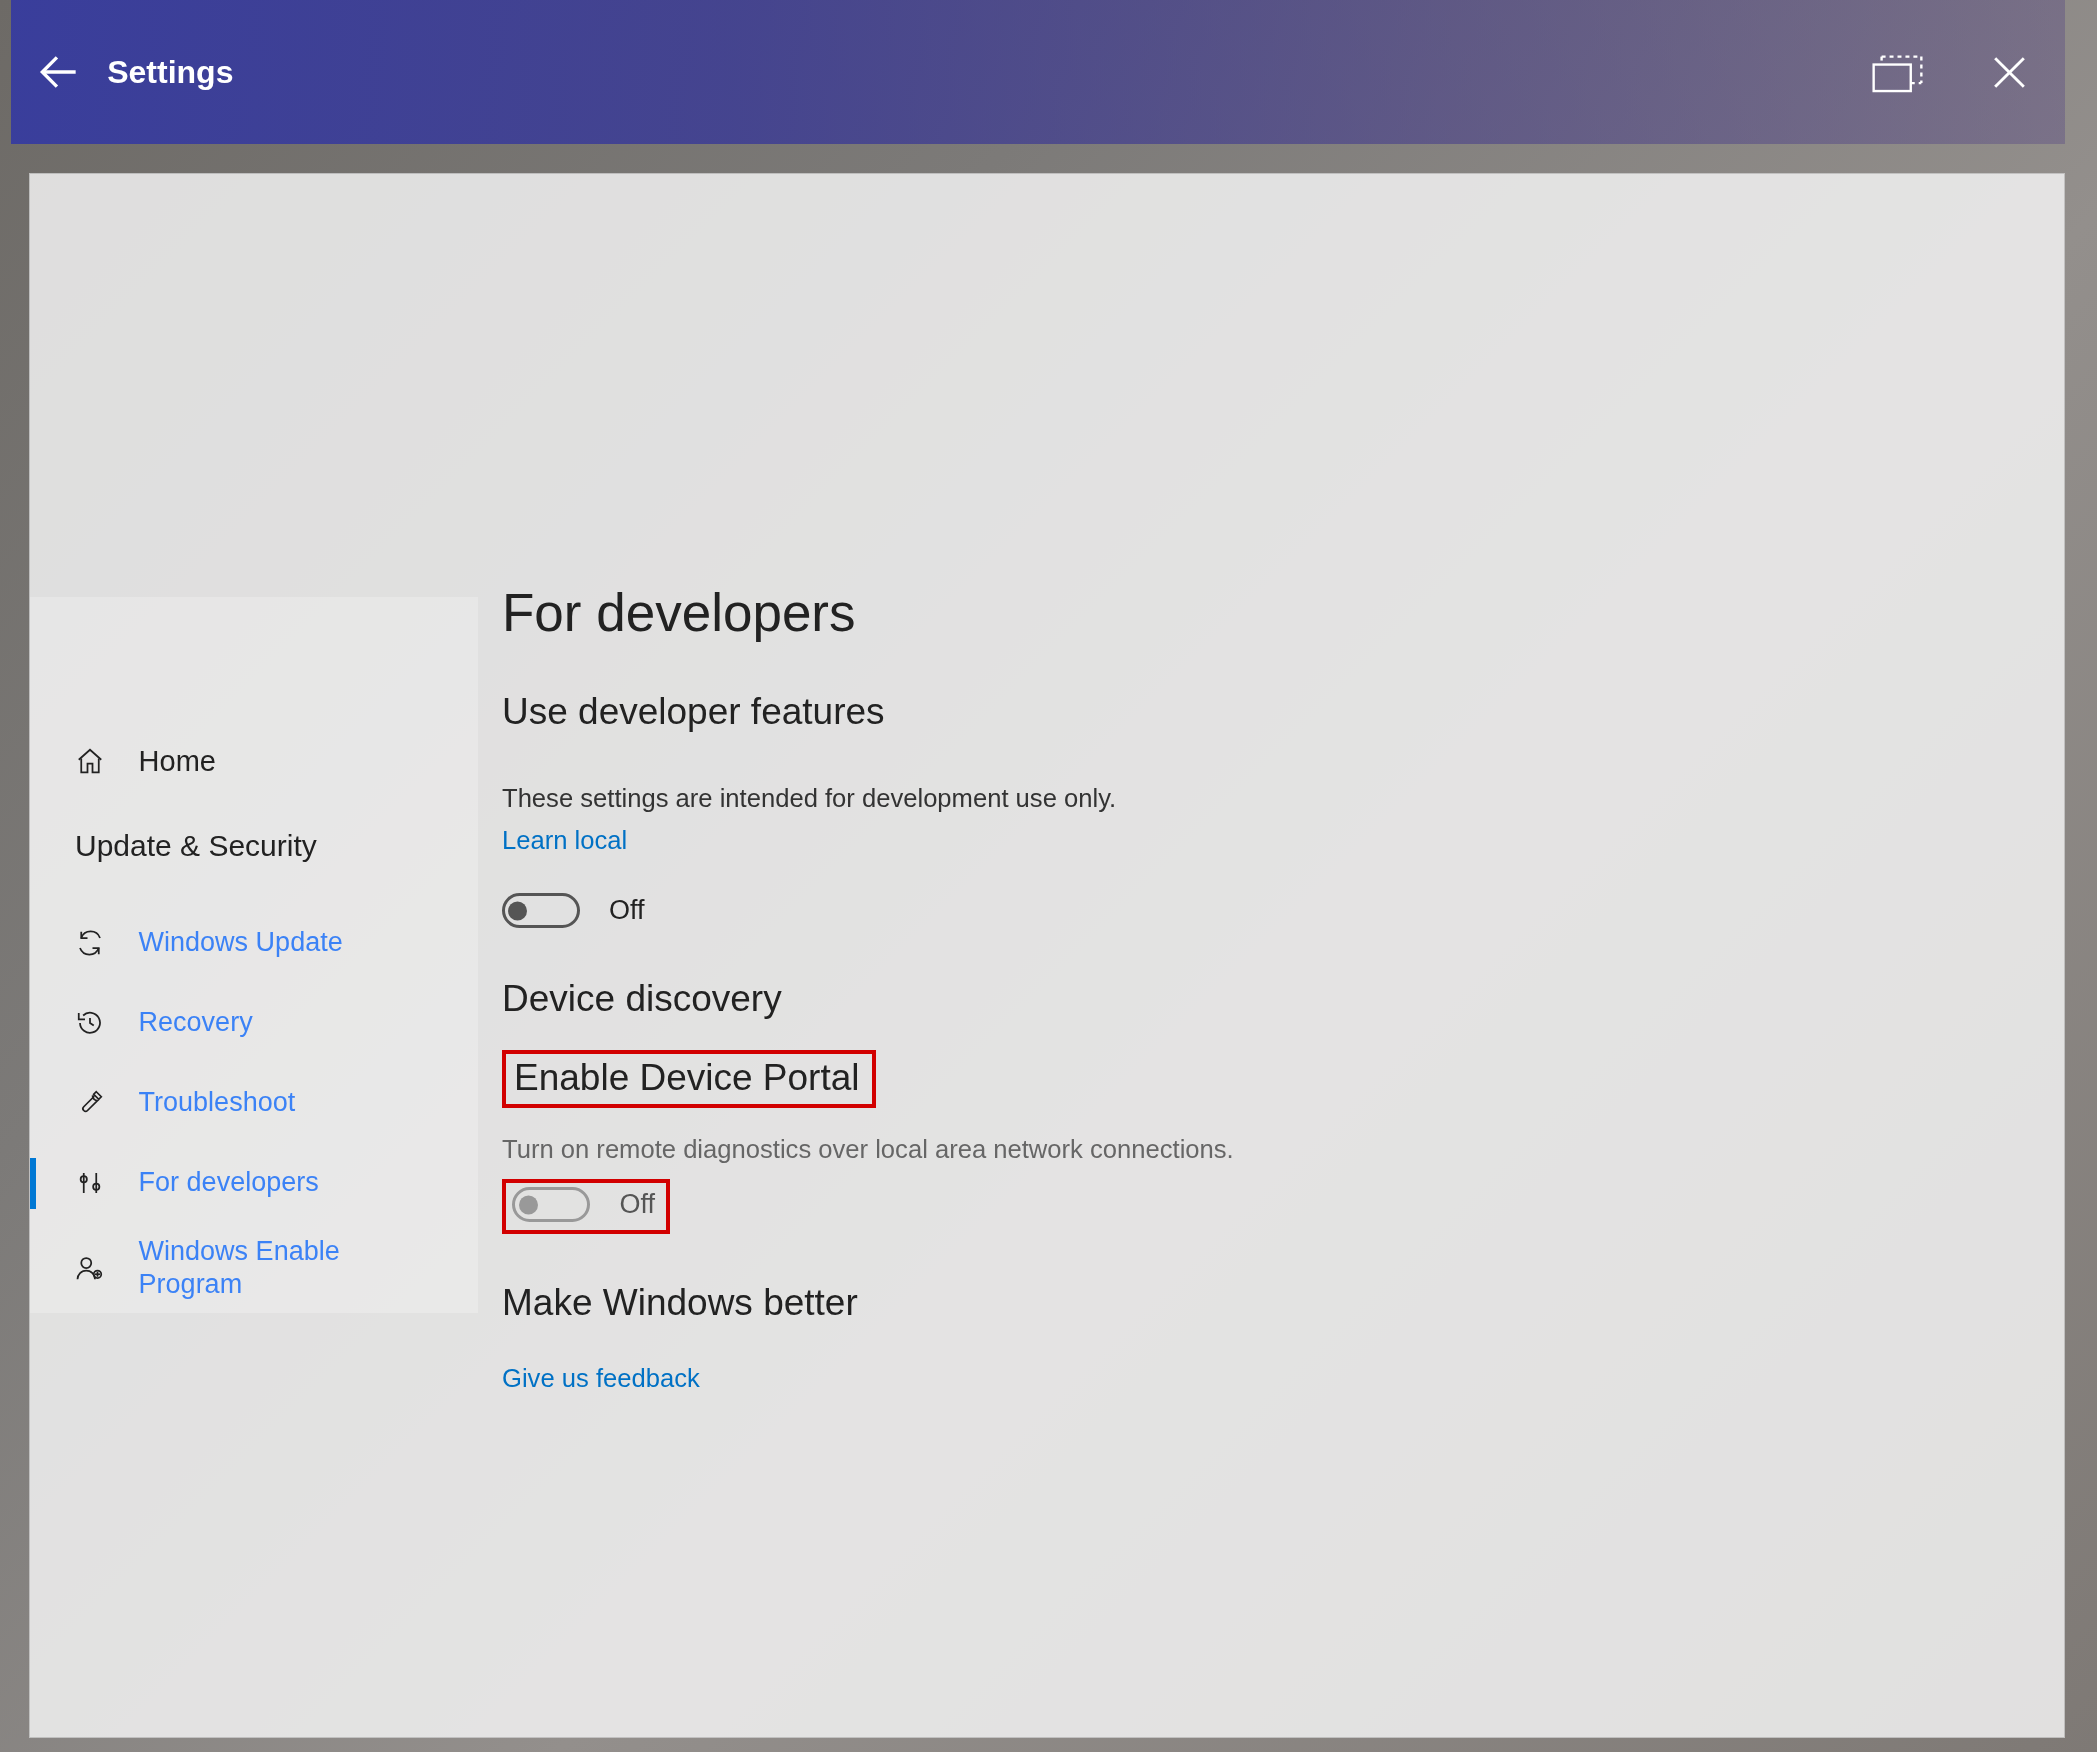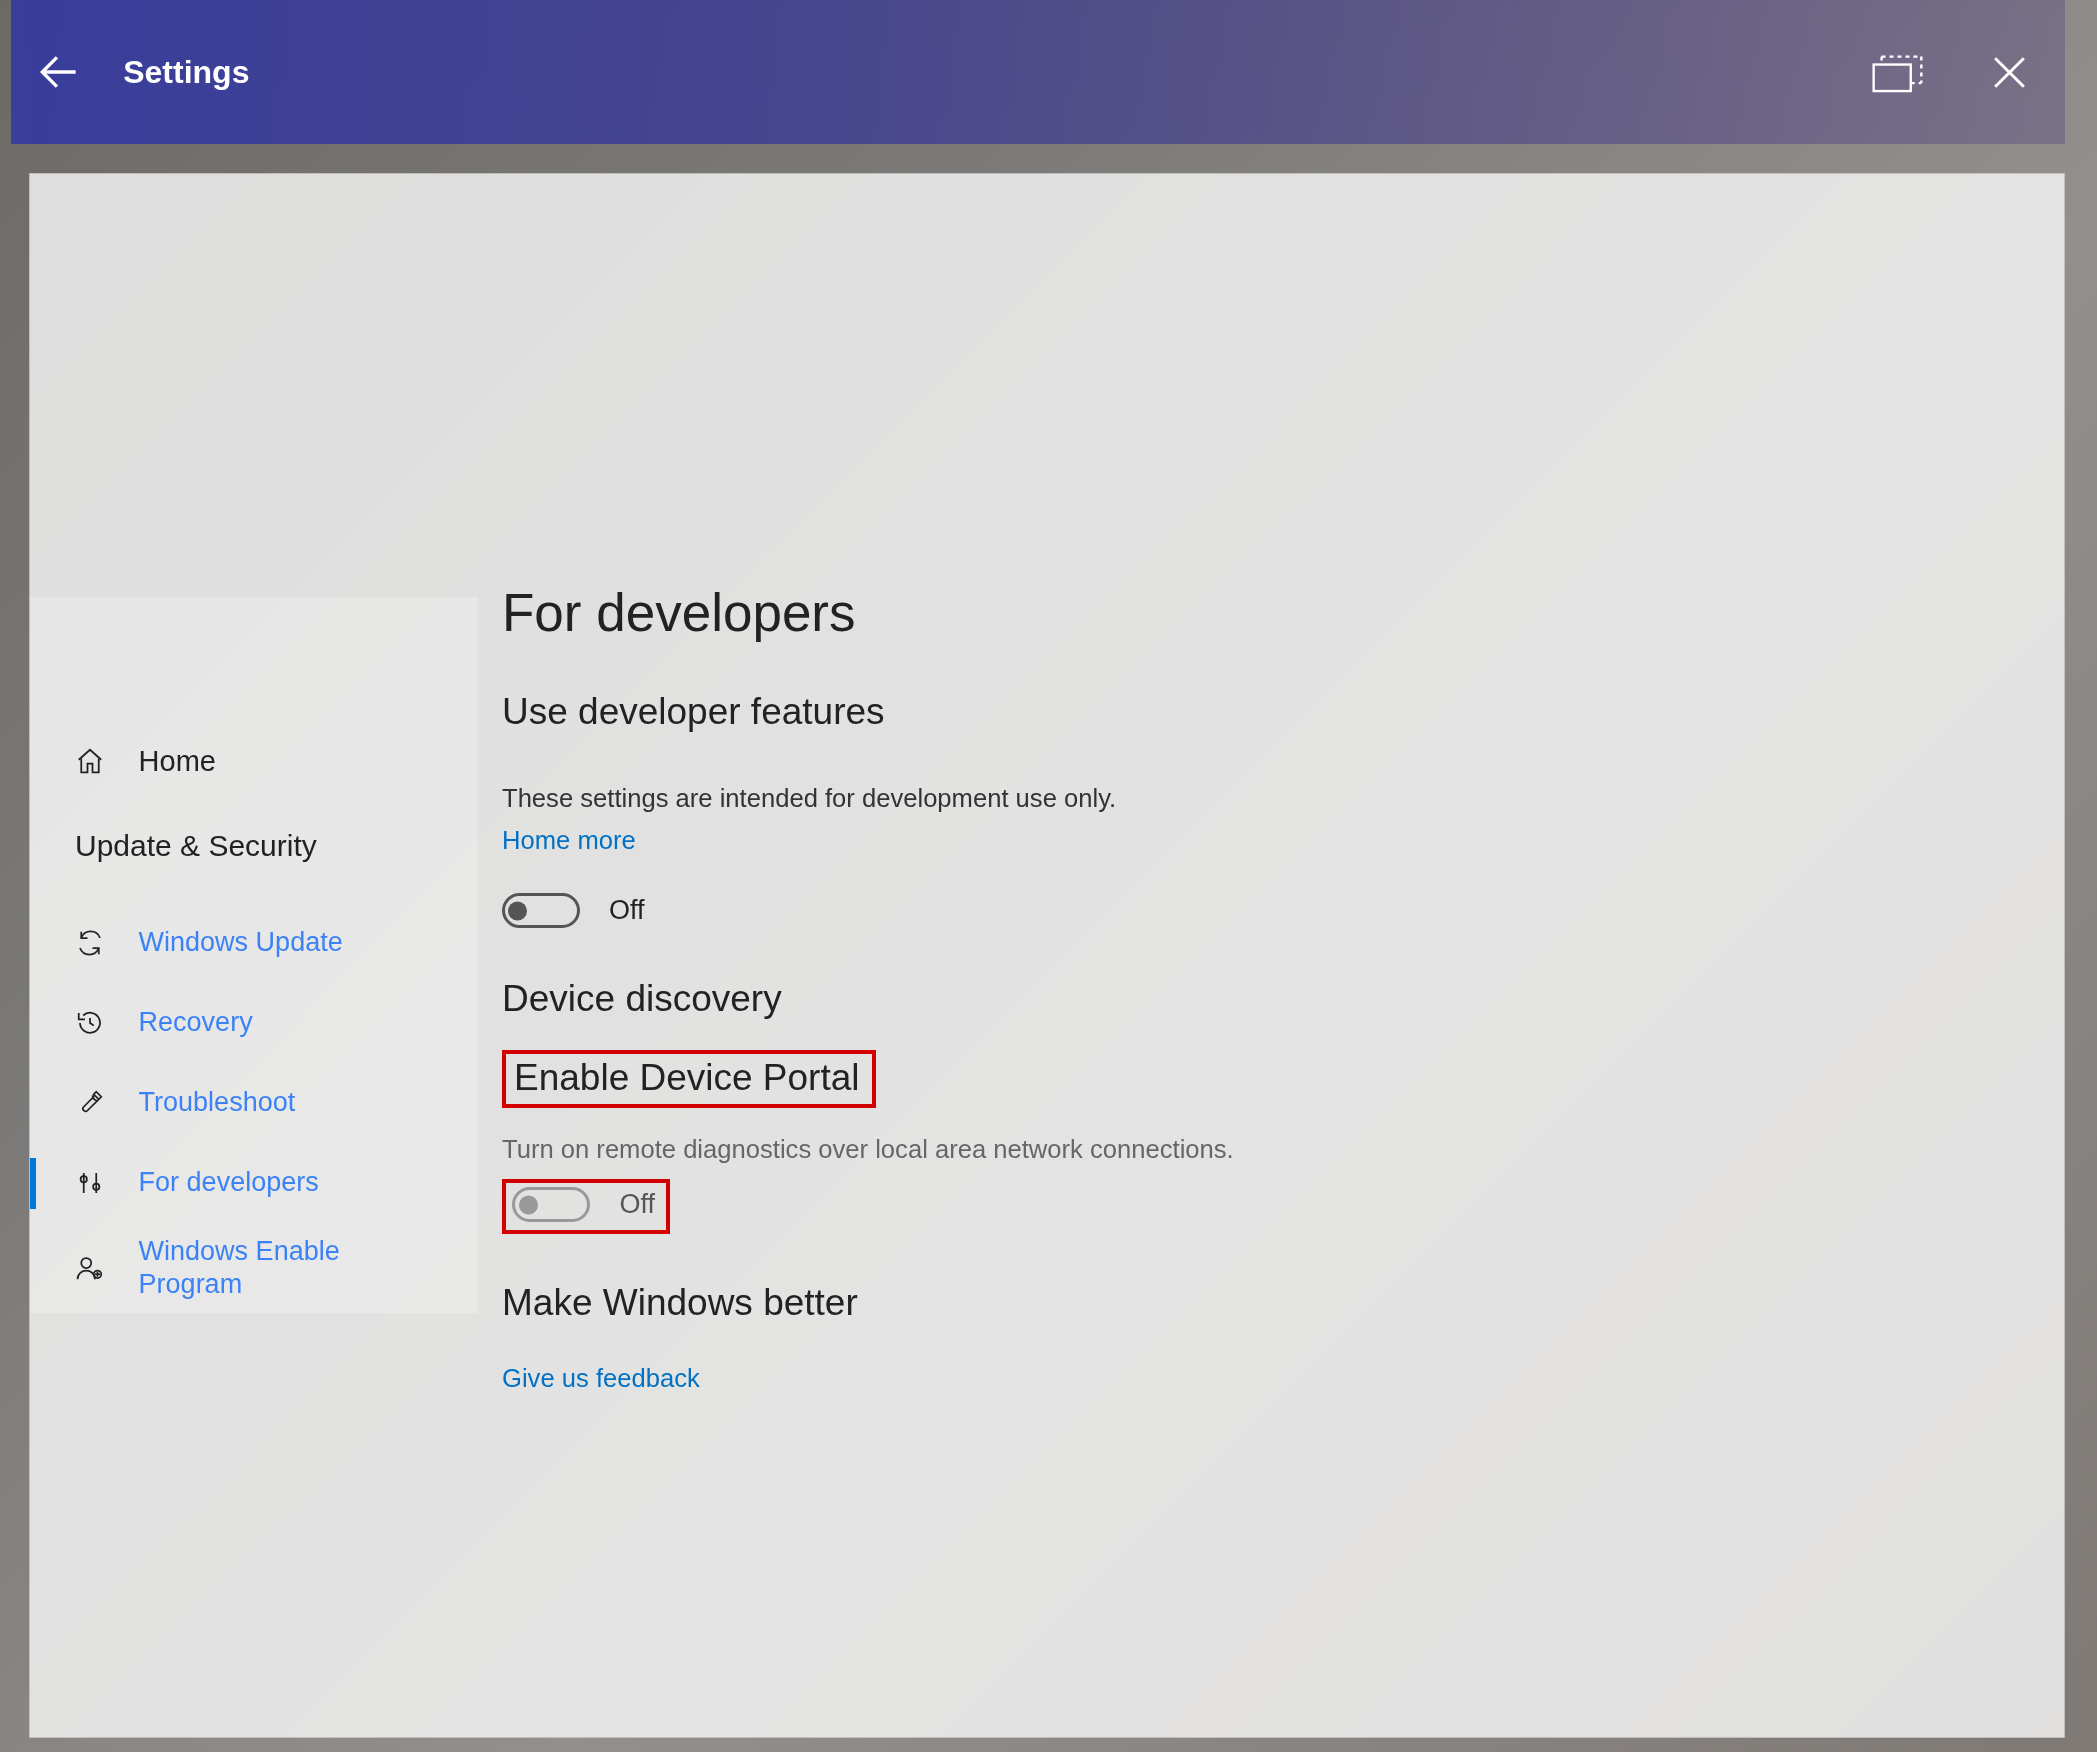--- a/index.html
+++ b/index.html
@@ -21,21 +21,21 @@
     color: #fff;
   }
   .header-back {
     width: 96px; height: 100%;
     display: flex; align-items: center; justify-content: center;
     cursor: pointer;
   }
   .header-title {
     font-size: 32px;
     font-weight: 600;
-    margin-left: 16px;
+    margin-left: 0;
   }
   .header-right {
     margin-left: auto;
     display: flex; align-items: center;
     height: 100%;
   }
   .header-icon-btn {
     width: 112px; height: 100%;
     display: flex; align-items: center; justify-content: center;
     cursor: pointer;
@@ -278,21 +278,21 @@
       <span class="lbl" style="max-width:256px">Windows Enable Program</span>
     </div>
   </div>
 
   <div class="main">
     <div class="page-title">For developers</div>
 
     
     <div class="section-h">Use developer features</div>
     <div class="desc">These settings are intended for development use only.</div>
-    <span class="link">Home more</span>
+    <span class="link">Learn local</span>
     <div class="toggle-row">
       <div class="toggle">
           <div class="knob"></div>
         </div>
       <div class="toggle-label">Off</div>
     </div>
 
     
     <div class="section-h">Device discovery</div>
 

